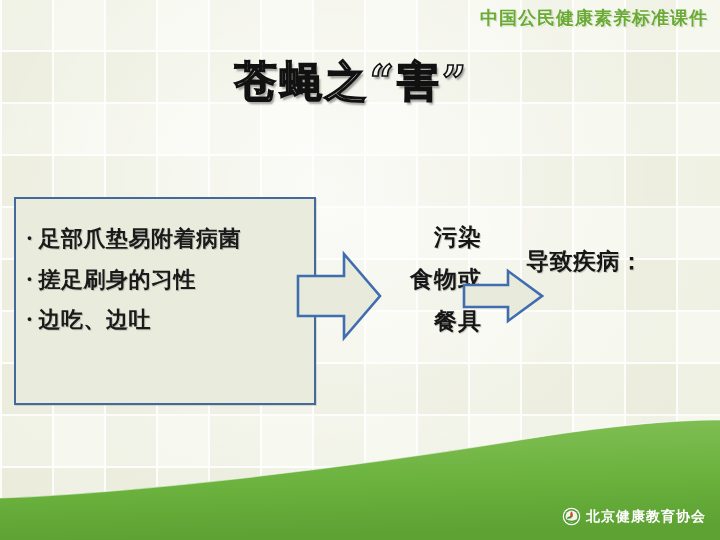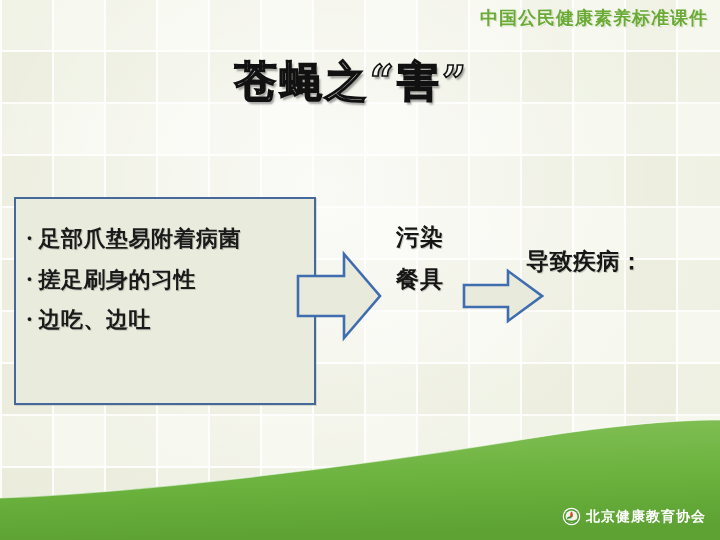--- a/index.html
+++ b/index.html
@@ -153,21 +153,21 @@
     width: 82px;
     height: 56px;
   }
 
   
   .mid-text {
     position: absolute;
     left: 358px;
     top: 222px;
     width: 124px;
-    text-align: center;
+    text-align: right;
     font-family: "DejaVu Serif", "Liberation Serif", serif;
     font-weight: bold;
     font-size: 23px;
     color: #161616;
     letter-spacing: 1px;
     text-shadow: 1px 1px 0 rgba(170,170,160,0.55);
   }
   .mid-text .line { margin-bottom: 11px; }
 
   
@@ -256,20 +256,21 @@
 
     </div>
   </div>
 
   <svg class="arrow-big" viewBox="0 0 86 92" preserveAspectRatio="none">
     <path d="M2,26 L48,26 L48,4 L84,46 L48,88 L48,66 L2,66 Z" fill="#e8ebdc" stroke="#3f6daf" stroke-width="2.6" stroke-linejoin="miter"></path>
   </svg>
 
   <div class="mid-text">
     <div class="line">污染</div>
+    <div class="line">食物或</div>
     <div class="line">餐具</div>
   </div>
 
   <svg class="arrow-small" viewBox="0 0 82 56" preserveAspectRatio="none">
     <path d="M2,17 L46,17 L46,3 L80,28 L46,53 L46,39 L2,39 Z" fill="#e8ebdc" stroke="#3f6daf" stroke-width="2.6" stroke-linejoin="miter"></path>
   </svg>
 
   <div class="right-text">
     <div class="line">导致疾病：</div>
   </div>

